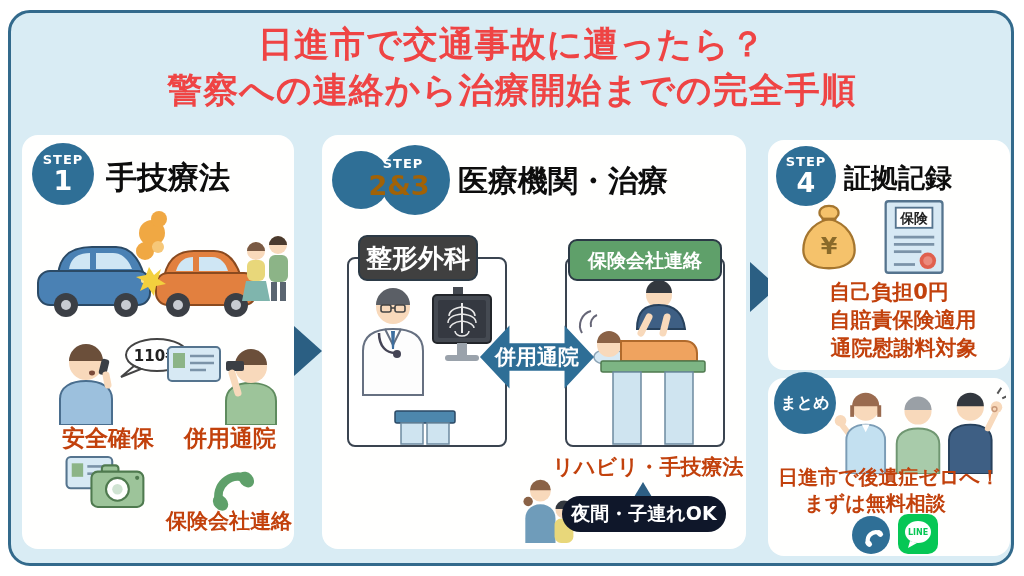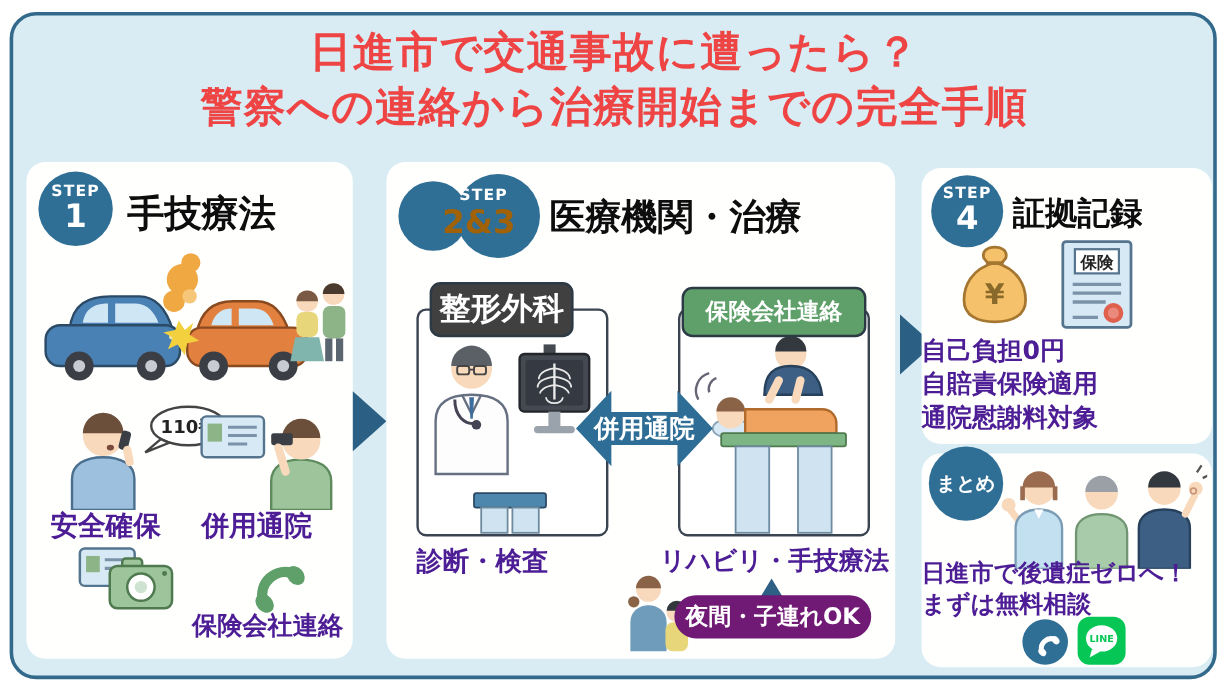--- a/index.html
+++ b/index.html
@@ -16,25 +16,25 @@
               display:flex;flex-direction:column;align-items:center;justify-content:center;font-weight:700;}
   .step-badge .t{font-size:13px;line-height:14px;letter-spacing:1px;}
   .step-badge .n{font-size:27px;line-height:28px;}
   .badge23{position:absolute;left:10px;top:8px;width:122px;height:72px;}
   .badge23 .c{position:absolute;background:#2f6f96;border-radius:50%;}
   .badge23 .c1{left:0;top:8px;width:58px;height:58px;}
   .badge23 .c2{left:48px;top:2px;width:70px;height:70px;}
   .badge23 .t{position:absolute;left:20px;right:0;top:13px;text-align:center;color:#fff;font-weight:700;font-size:13px;letter-spacing:1px;}
   .badge23 .n{position:absolute;left:12px;right:0;top:27px;text-align:center;color:#a16207;font-weight:700;font-size:27px;}
   .panel-heading{position:absolute;font-weight:800;color:#0d0d0d;white-space:nowrap;}
-  .cap{position:absolute;font-weight:800;color:#4c1d95;white-space:nowrap;}
+  .cap{position:absolute;font-weight:800;text-align:center;color:#c2410c;white-space:nowrap;}
   .clinic-box{position:absolute;border:2px solid #3a4450;border-radius:8px;background:#fff;}
   .clinic-label{position:absolute;border:2px solid #2c3a46;border-radius:9px;color:#fff;
                 font-weight:800;text-align:center;z-index:2;white-space:nowrap;}
-  .note-pill{position:absolute;background:#701a75;color:#fff;font-weight:800;border-radius:19px;
+  .note-pill{position:absolute;background:#0f172a;color:#fff;font-weight:800;border-radius:19px;
              display:flex;align-items:center;justify-content:center;white-space:nowrap;}
   .pill-pointer{position:absolute;width:0;height:0;border-left:9px solid transparent;
                 border-right:9px solid transparent;border-bottom:15px solid #2e5f84;}
   .flow-arrow{position:absolute;width:0;height:0;border-top:25px solid transparent;
               border-bottom:25px solid transparent;border-left:28px solid #2b5f83;}
   .arrow-label{position:absolute;display:flex;align-items:center;justify-content:center;
                color:#fff;font-weight:800;}
   .contact-phone{position:absolute;width:38px;height:38px;border-radius:50%;background:#2f6f96;
                  display:flex;align-items:center;justify-content:center;}
   .line-badge{position:absolute;width:40px;height:40px;border-radius:10px;background:#06c755;}
@@ -190,21 +190,20 @@
           <rect x="96" y="90" width="34" height="6" rx="3" fill="#9aa2ab"></rect>
         </g>
         <g>
           <rect x="46" y="146" width="60" height="12" rx="2" fill="#4d87ad" stroke="#2b4a66" stroke-width="1.5"></rect>
           <rect x="52" y="158" width="22" height="21" fill="#cfe4f0" stroke="#6d8aa0" stroke-width="1.5"></rect>
           <rect x="78" y="158" width="22" height="21" fill="#cfe4f0" stroke="#6d8aa0" stroke-width="1.5"></rect>
         </g>
       </svg>
     </div>
     <div class="clinic-label" style="left:36px;top:100px;width:116px;height:42px;line-height:42px;font-size:26px;background:#404040">整形外科</div>
-    <div class="cap" style="left:25px;top:318px;width:156px;font-size:22px">診断・検査</div>
 
     <div class="clinic-box" style="left:243px;top:122px;width:156px;height:186px">
       <svg style="position:absolute;left:0;bottom:0" width="152" height="180" viewBox="0 0 152 180">
         <g>
           <circle cx="92" cy="30" r="13" fill="#f8d9bb"></circle>
           <path d="M79 28 A13 13 0 0 1 105 28 Z" fill="#33383f"></path>
           <path d="M70 64 C70 46 78 40 92 40 C108 40 116 48 118 64 Z" fill="#3e5f84" stroke="#27415c" stroke-width="2"></path>
           <path d="M82 52 L74 68 M100 52 L96 68" stroke="#f8d9bb" stroke-width="7" stroke-linecap="round"></path>
         </g>
         <g>

